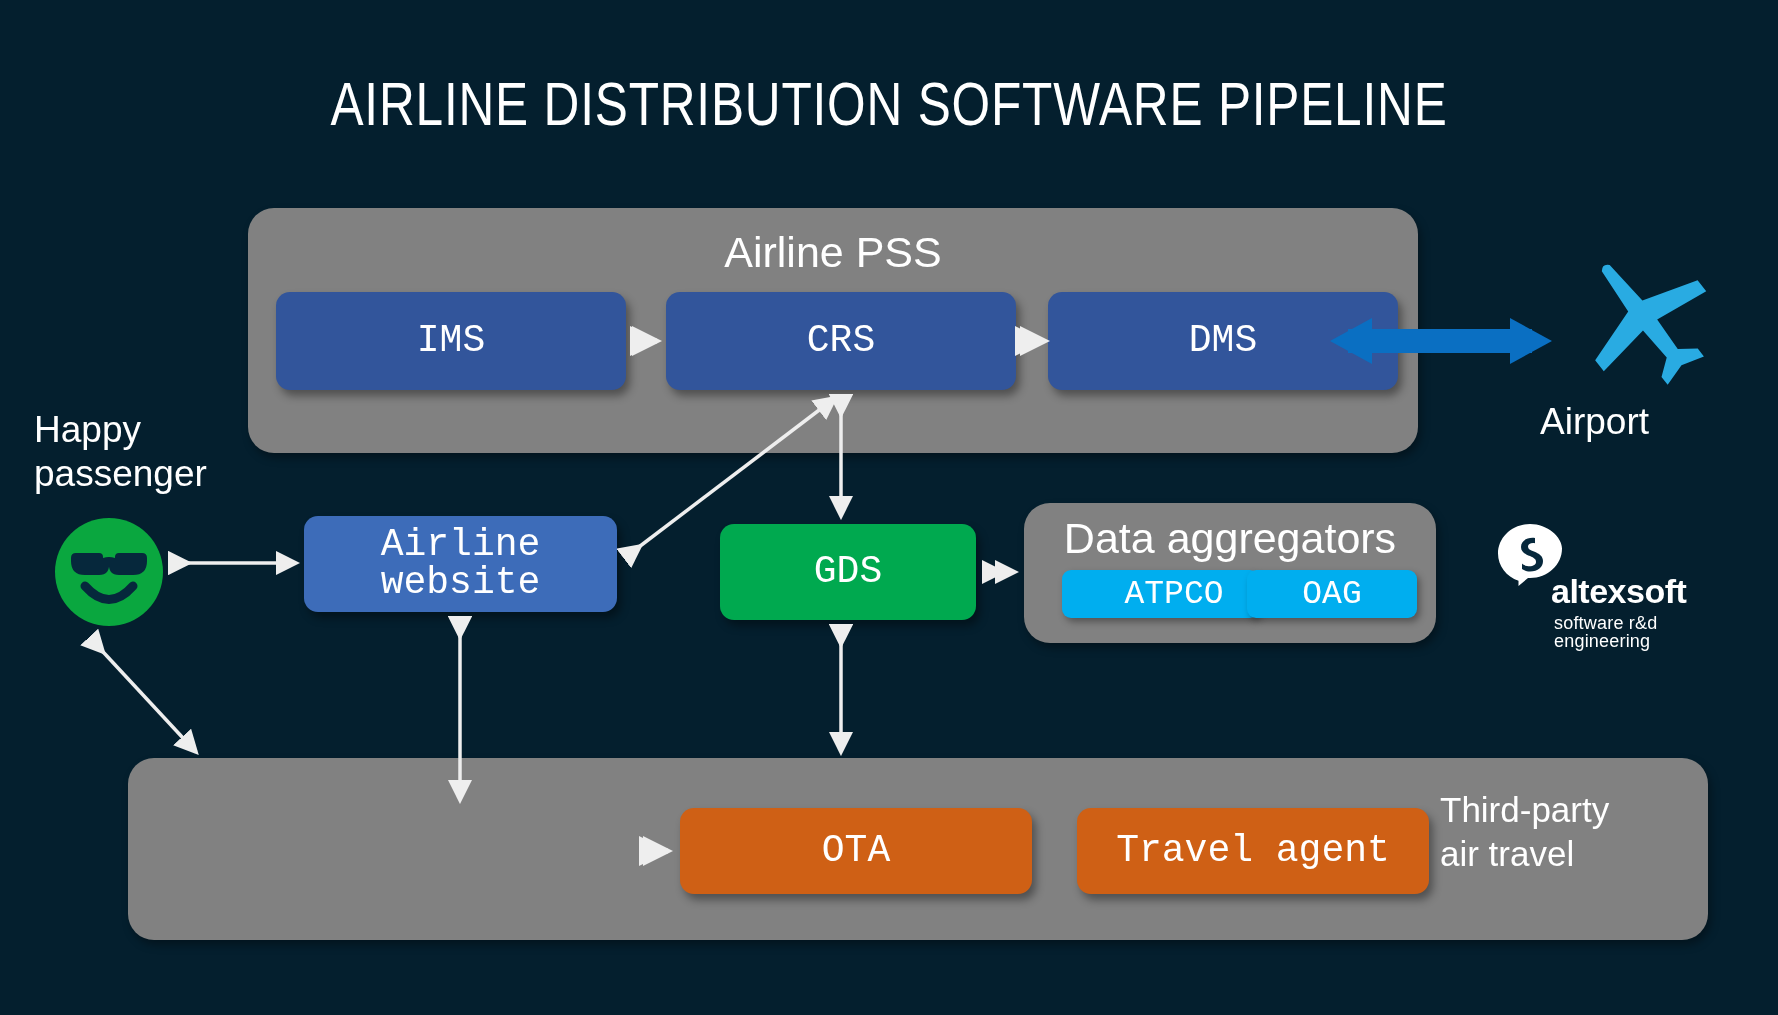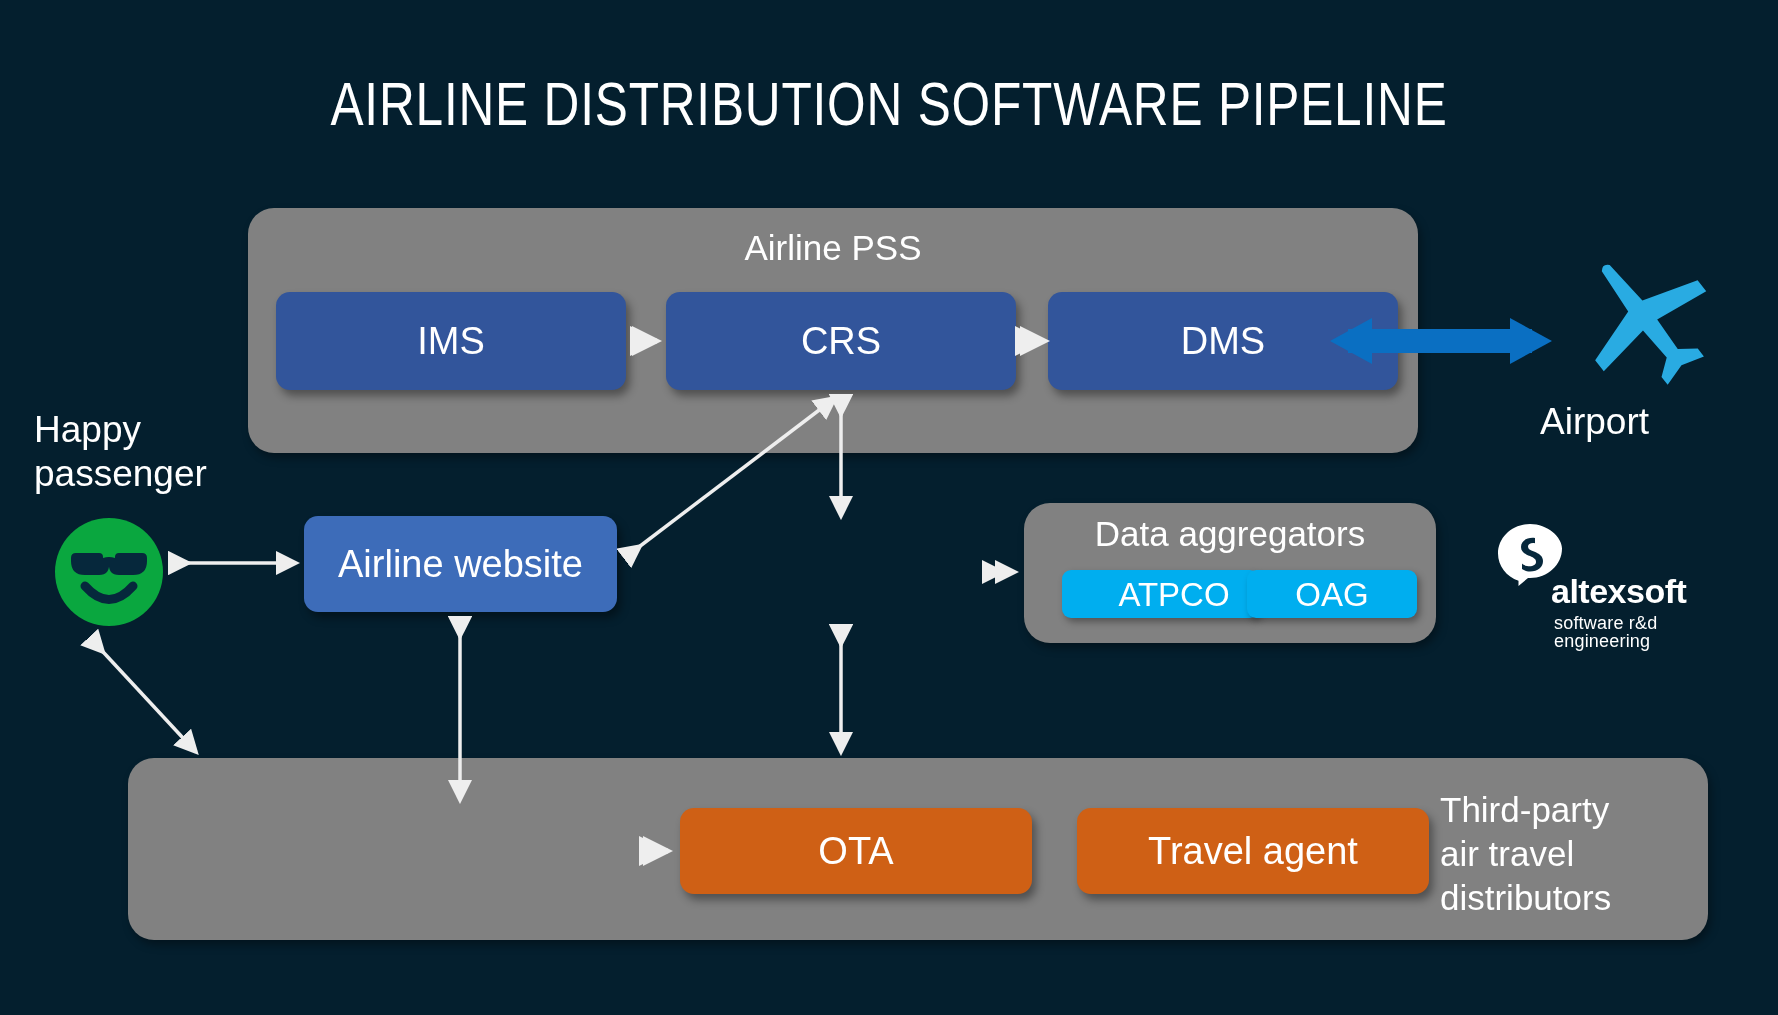--- a/index.html
+++ b/index.html
@@ -45,21 +45,21 @@
     box-shadow: 3px 5px 9px rgba(0,0,0,0.35);
   }
   #panel-pss   { left: 248px; top: 208px;  width: 1170px; height: 245px; }
   #panel-agg   { left: 1024px; top: 503px; width: 412px;  height: 140px; }
   #panel-third { left: 128px; top: 758px;  width: 1580px; height: 182px; }
 
   .panel-title {
     position: absolute;
     color: #ffffff;
     font-family: "Liberation Sans Narrow", "Liberation Sans", sans-serif;
-    font-size: 35px;
+    font-size: 43px;
     white-space: nowrap;
   }
   #pss-title { left: 0; top: 20px; width: 1170px; text-align: center; }
   #agg-title { left: 0; top: 11px; width: 412px;  text-align: center; }
 
   #third-title {
     position: absolute;
     right: 38px;
     top: 30px;
     width: 230px;
@@ -71,24 +71,24 @@
   }
 
   
   .node {
     position: absolute;
     border-radius: 14px;
     display: flex;
     align-items: center;
     justify-content: center;
     color: #ffffff;
-    font-family: Liberation Sans, sans-serif;
+    font-family: Liberation Mono, monospace;
     font-size: 38px;
     box-shadow: 4px 6px 9px rgba(0,0,0,0.38);
-    text-align: right;
+    text-align: center;
     line-height: 1;
   }
   .node.blue-dark  { background: #32559b; }
   .node.blue-light { background: #3d6cb9; }
   .node.green      { background: #00a94f; }
   .node.orange     { background: #cf6015; }
   .node.cyan {
     background: #00aeef;
     border-radius: 9px;
     font-size: 33px;
@@ -180,27 +180,27 @@
   <div id="panel-agg" class="panel">
     <div id="agg-title" class="panel-title">Data aggregators</div>
   </div>
   <div id="node-atpco" class="node cyan">ATPCO</div>
   <div id="node-oag" class="node cyan">OAG</div>
 
   <div id="panel-third" class="panel">
     <div id="third-title">
       <div>Third-party</div>
       <div>air travel</div>
-      <div>distributors</div>
     </div>
   </div>
   <div id="node-ota" class="node orange">OTA</div>
   <div id="node-travel" class="node orange">Travel agent</div>
 
   <div id="node-website" class="node blue-light">Airline website</div>
+  <div id="node-gds" class="node green">GDS</div>
 
   <div id="label-happy" class="side-label">
     <div>Happy</div>
     <div>passenger</div>
   </div>
   <div id="label-airport" class="side-label">Airport</div>
 
   <svg id="icon-passenger" viewBox="0 0 108 108">
     <circle cx="54" cy="54" r="54" fill="#0aa73f"></circle>
     <path d="M16 40 Q16 35 21 35 L44 35 Q48 35 48 39 L48 40 Q54 38 60 40 L60 39 Q60 35 64 35 L87 35 Q92 35 92 40 L92 43 Q92 57 78 57 L64 57 Q53 57 54 45 Q55 57 44 57 L30 57 Q16 57 16 43 Z" fill="#06283c"></path>

